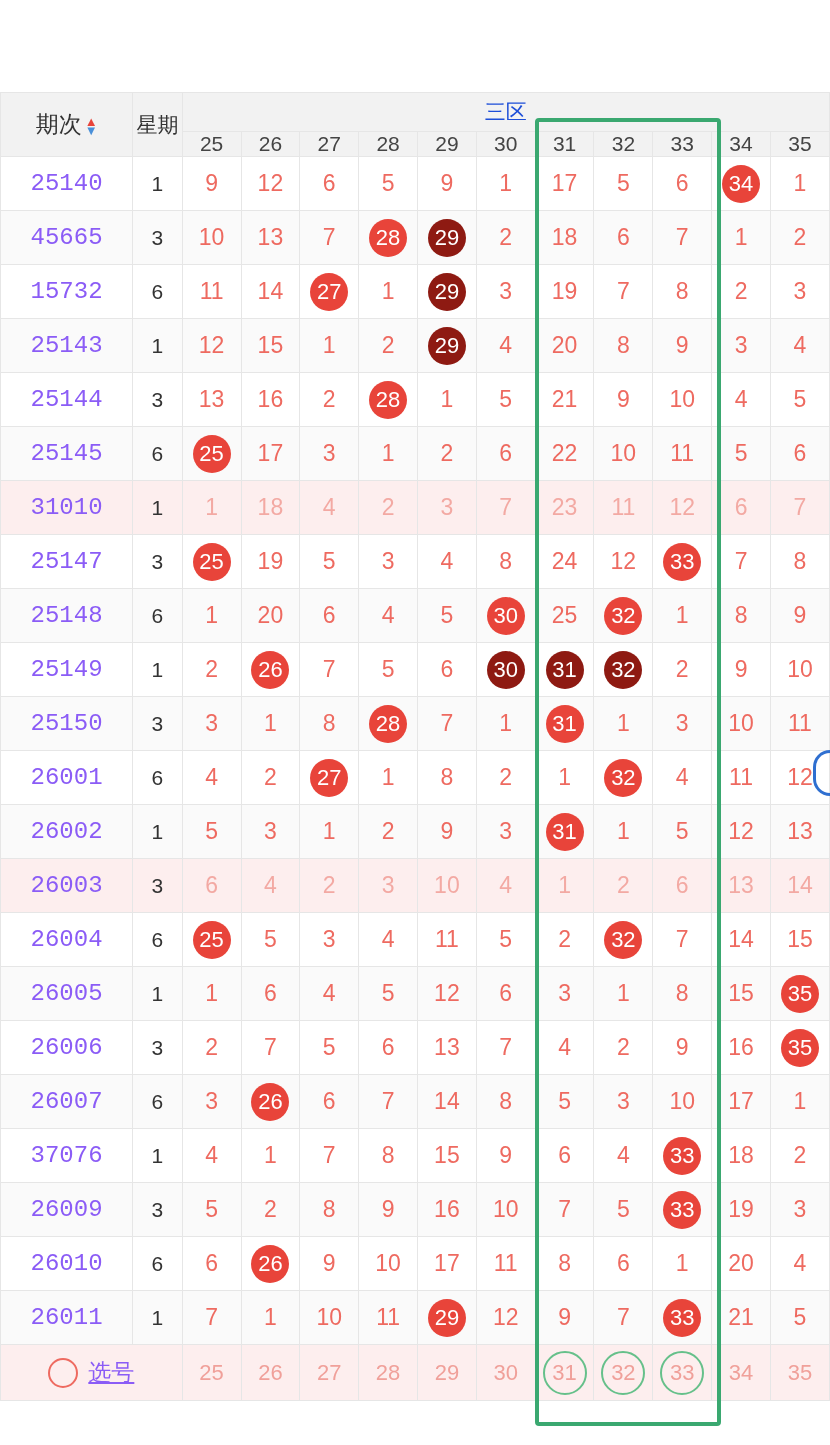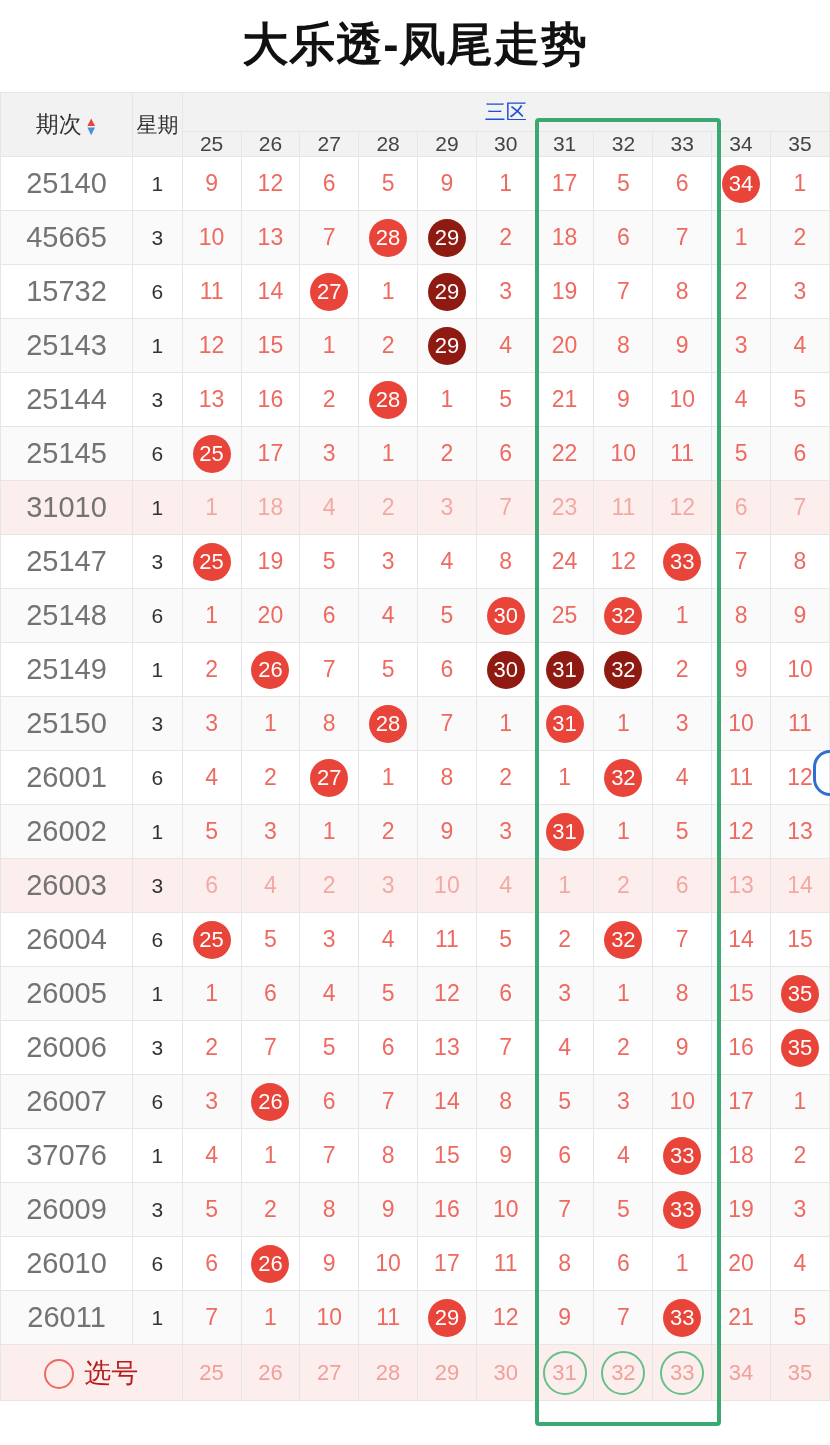--- a/index.html
+++ b/index.html
@@ -90,22 +90,23 @@
     font-size: 13px;
     vertical-align: middle;
   }
   .sort-up { color: #e8443a; display:block; }
   .sort-down { color: #4a90d9; display:block; }
 
   tbody tr { height: 54px; }
   tbody tr.alt { background: #fafafa; }
   tbody tr.pink { background: #fdeeee; }
   td.qc {
-    color: #737373;
-    font-size: 29px;
+    color: #8b5cf6;
+    font-size: 24px;
+    font-family: Liberation Mono, monospace;
   }
   td.week {
     color: #333333;
     font-size: 21px;
   }
   td.num { font-size: 23px; color: #ee6a60; }
   td.num.faded { color: #f3a9a3; }
 
   .ball {
     display: inline-block;
@@ -116,23 +117,24 @@
     background: #e8443a;
     color: #ffffff;
     font-size: 22px;
   }
   .ball.dark {
     background: #8e1a12;
   }
   
   tr.footer-row { height: 56px; background: #fdeeee; }
   td.footer-label {
-    color: #b91c1c;
-    font-size: 27px;
+    color: #8b5cf6;
+    font-size: 23px;
     text-align: center;
+    text-decoration: underline;
   }
   .circle-outline {
     display: inline-block;
     width: 26px;
     height: 26px;
     border: 2px solid #ee6a60;
     border-radius: 50%;
     vertical-align: middle;
     margin-right: 10px;
   }
@@ -170,21 +172,20 @@
     border-right: none;
     border-radius: 20px 0 0 20px;
     z-index: 25;
   }
 </style>
 </head>
 <body>
 
 <div id="page">
 
-  <div class="overlay-title">大乐透-凤尾走势</div>
 
   <table class="grid">
     <colgroup>
       <col class="col-qc">
         <col class="col-week">
       <col class="num-col">
         <col class="num-col">
         <col class="num-col">
         <col class="num-col">
       <col class="num-col">

